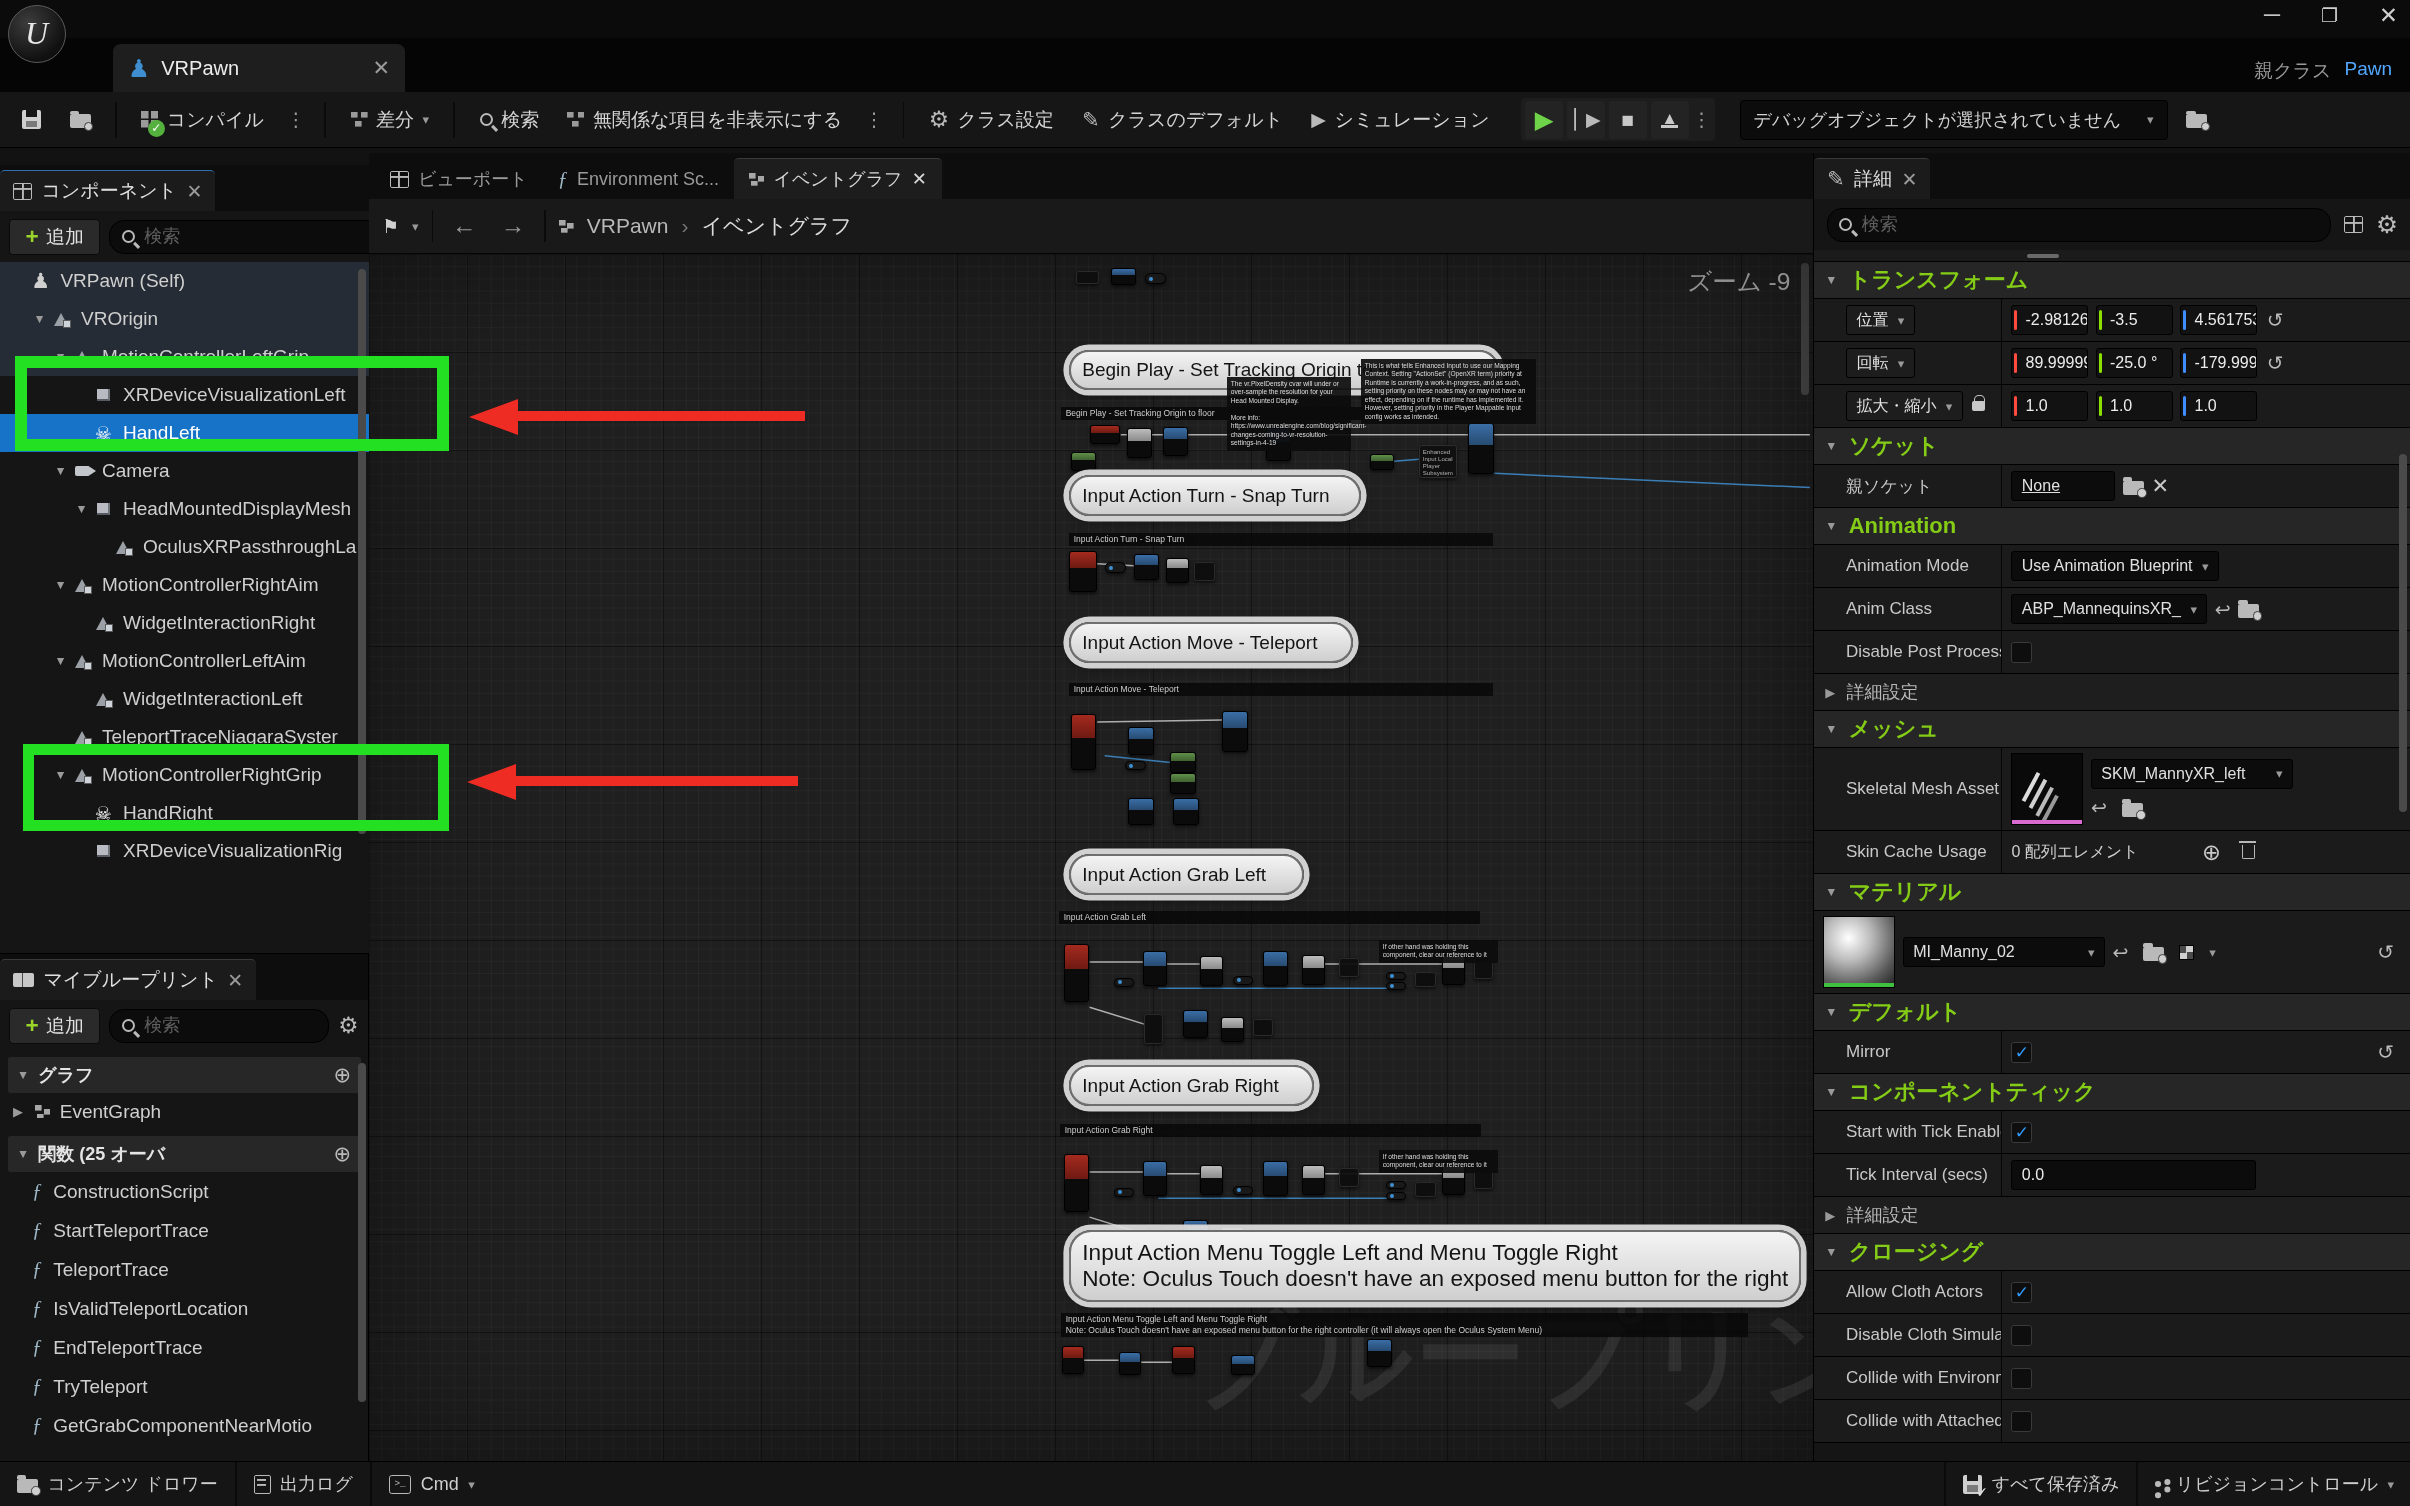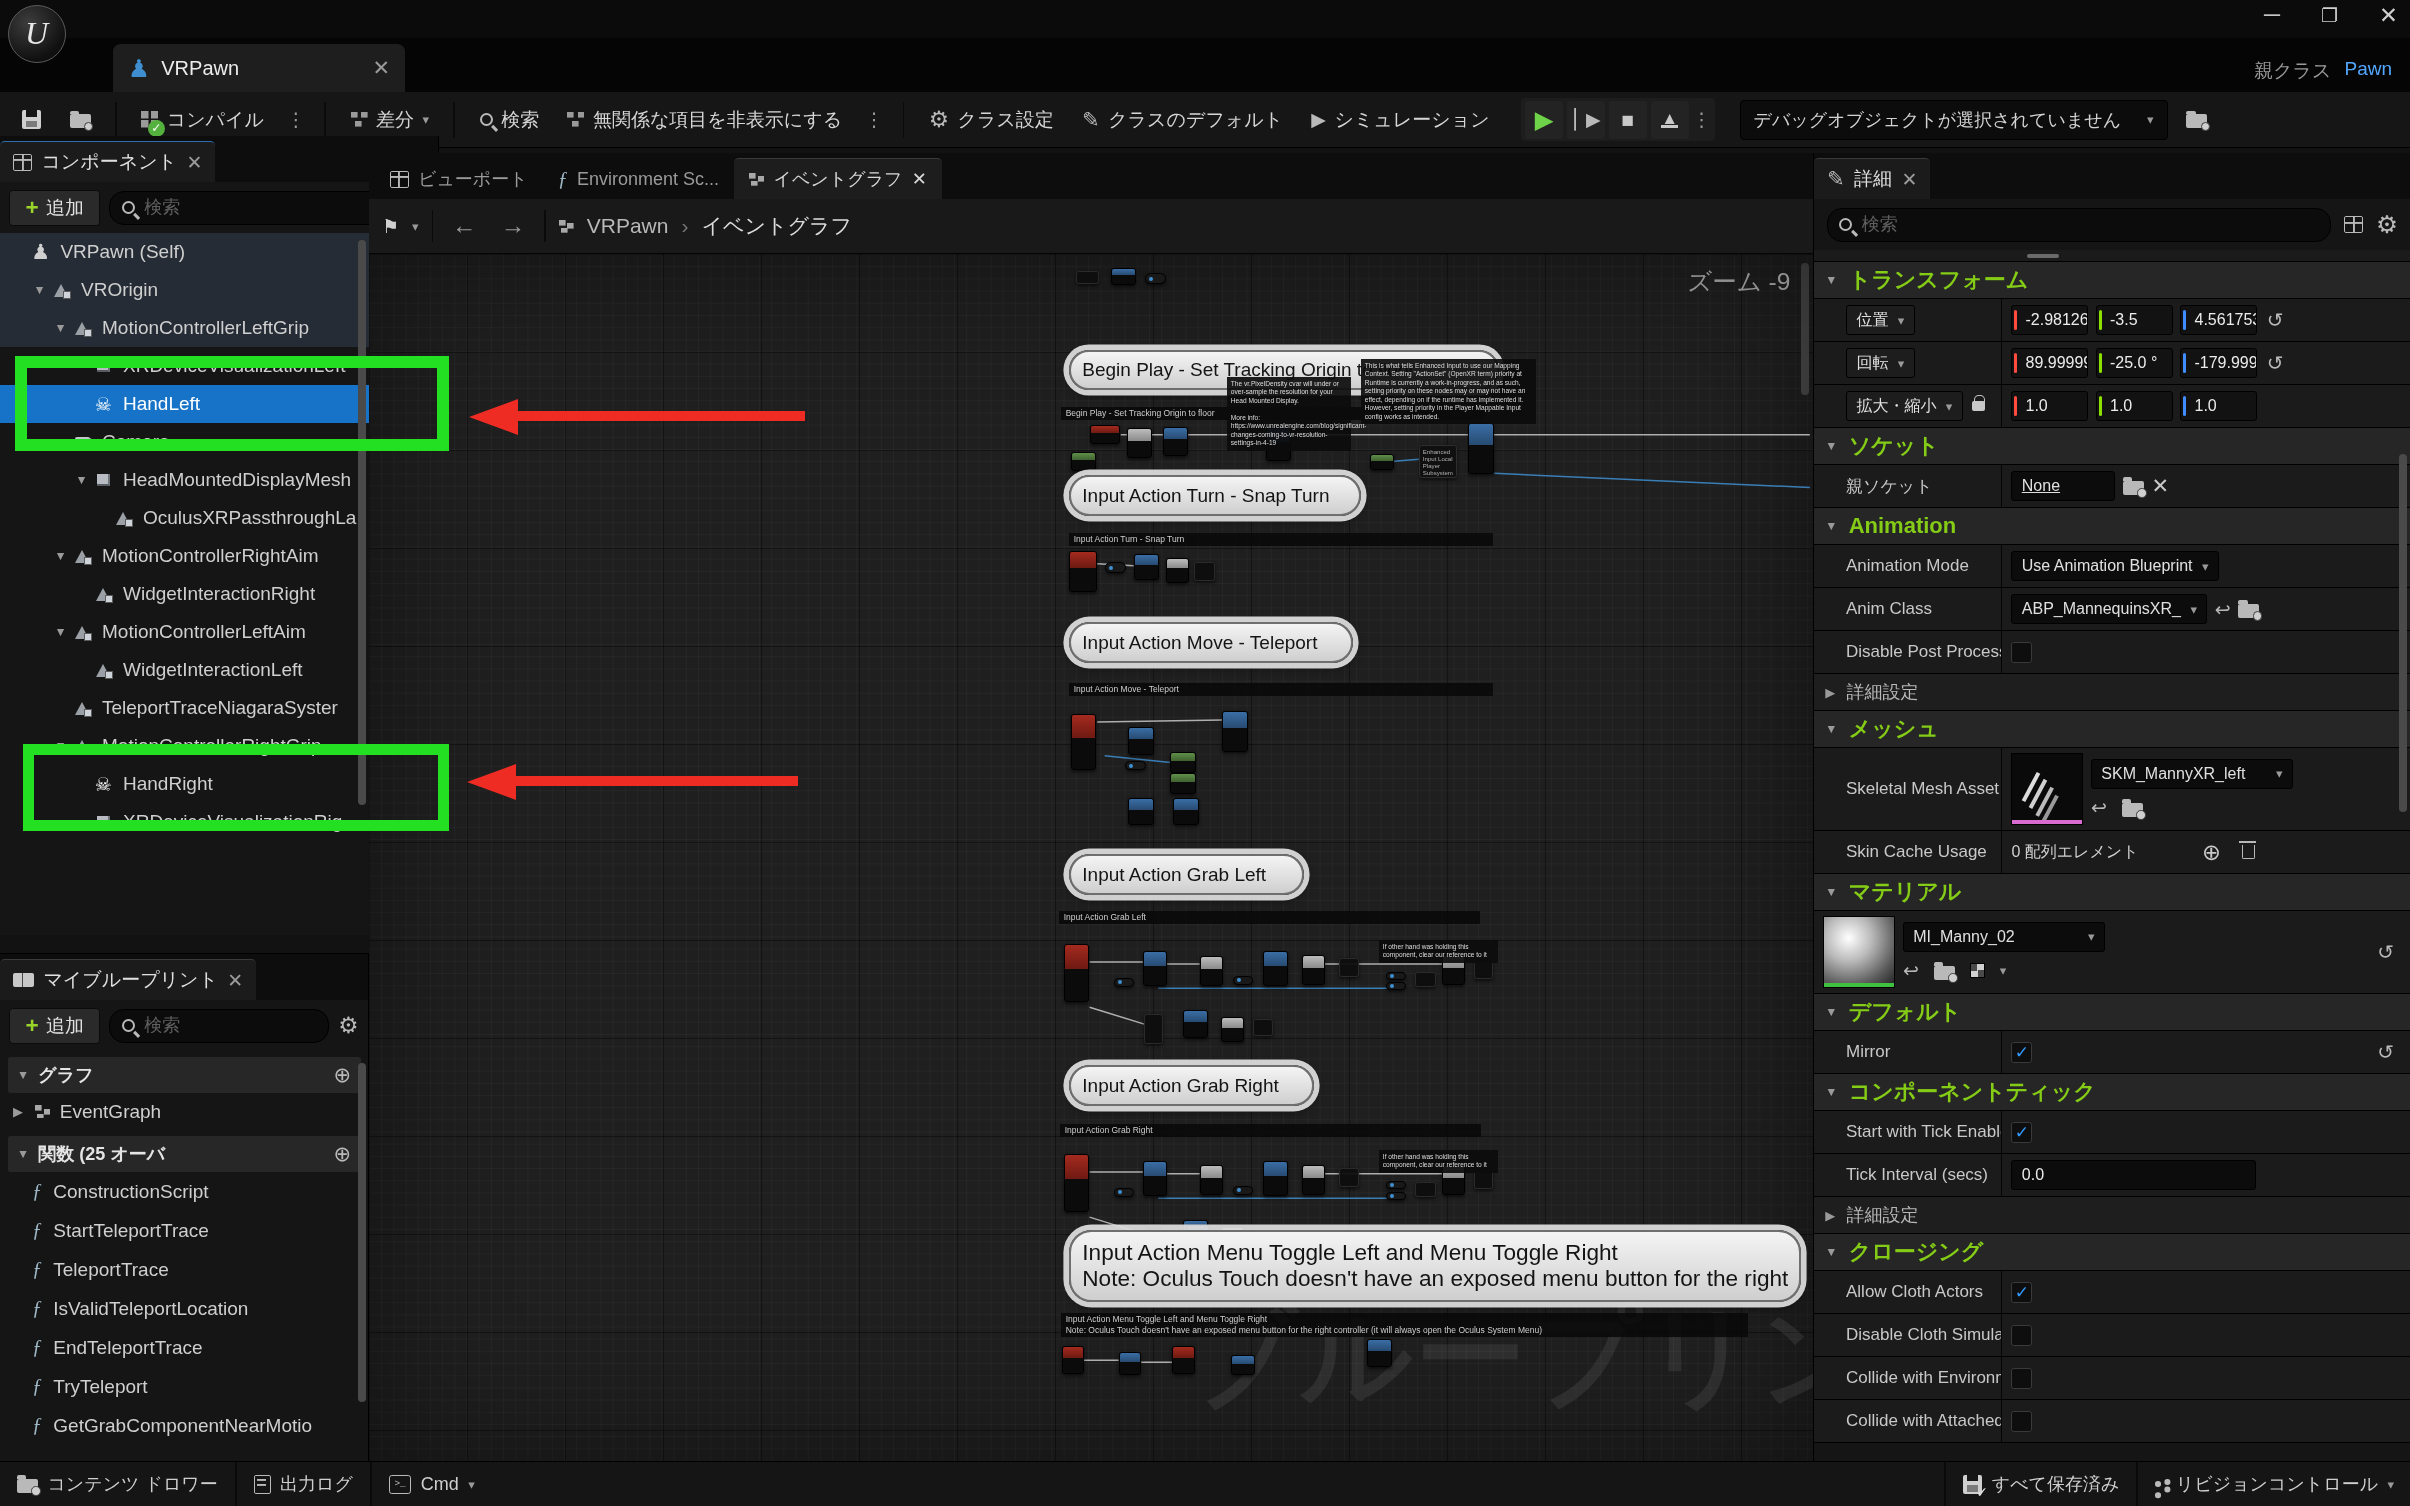--- a/index.html
+++ b/index.html
@@ -82,21 +82,21 @@
   .addbtn { display:flex; align-items:center; gap:7.5px; background:#2a2a2a; border:0.9px solid #0a0a0a; border-radius:3.8px;
             height:36px; padding:0 15px; font-size:19px; color:#e0e0e0; }
   .addbtn .plus { color:var(--add-green); font-size:22.6px; font-weight:bold; }
   .searchpill { flex:1; display:flex; align-items:center; gap:9.4px; background:#0c0c0c; border:0.9px solid #000; border-radius:15px;
                 height:34px; padding:0 11.3px; }
   .searchpill input { flex:1; background:transparent; border:none; outline:none; color:#d0d0d0; font-size:18px; width:38px;
                 font-family:inherit; }
   .searchpill input::placeholder { color:#5f5f5f; }
 
   
-  #components { position:absolute; left:0; top:136px; width:439px; height:799px; background:#151515; border-right:1.9px solid #000; }
+  #components { position:absolute; left:0; top:165px; width:439px; height:799px; background:#151515; border-right:1.9px solid #000; }
   #comp-tree { position:relative; }
   .trow { height:38px; display:flex; align-items:center; font-size:19px; color:#cfcfcf; white-space:nowrap; overflow:hidden; }
   .trow.anc { background:#262c35; }
   .trow.sel { background:var(--sel); color:#fff; }
   .trow .arr { width:19px; color:#9a9a9a; font-size:12.2px; text-align:center; flex:none; }
   .trow .sp { width:19px; flex:none; }
   .ticon { width:24.5px; flex:none; display:flex; justify-content:center; margin-right:7.5px; }
   .i-pawn { color:#cfcfcf; font-size:21px; }
   .i-skel { color:#fff; font-size:19px; }
   .i-tri { width:0; height:0; border-left:7.5px solid transparent; border-right:7.5px solid transparent; border-bottom:13px solid #9aa0a6; position:relative; }
@@ -969,21 +969,21 @@
             </span>
           </div>
         </div>
         <div class="dsec">
           <span class="dar">▼</span>
           <span class="dtxt">マテリアル</span>
         </div>
         <div class="drow tall">
           <div class="dval">
             <span class="thumb th-sphere" style="--ul: #3fc13f;"></span>
-            <span style="display: flex; flex-direction: column; gap: 7.5px;">
+            <span style="display: flex; flex-direction: row; gap: 7.5px;">
               <span class="valdd" style="width: 202px;">
                 <span>MI_Manny_02</span>
                 <span class="chev" style="margin-left: auto;">▾</span>
               </span>
               <span style="display: flex; gap: 15px; align-items: center;">
                 <span class="useico">↩</span>
                 <span class="ico-folder"></span>
                 <span class="chk"></span>
                 <span class="chev">▾</span>
               </span>

